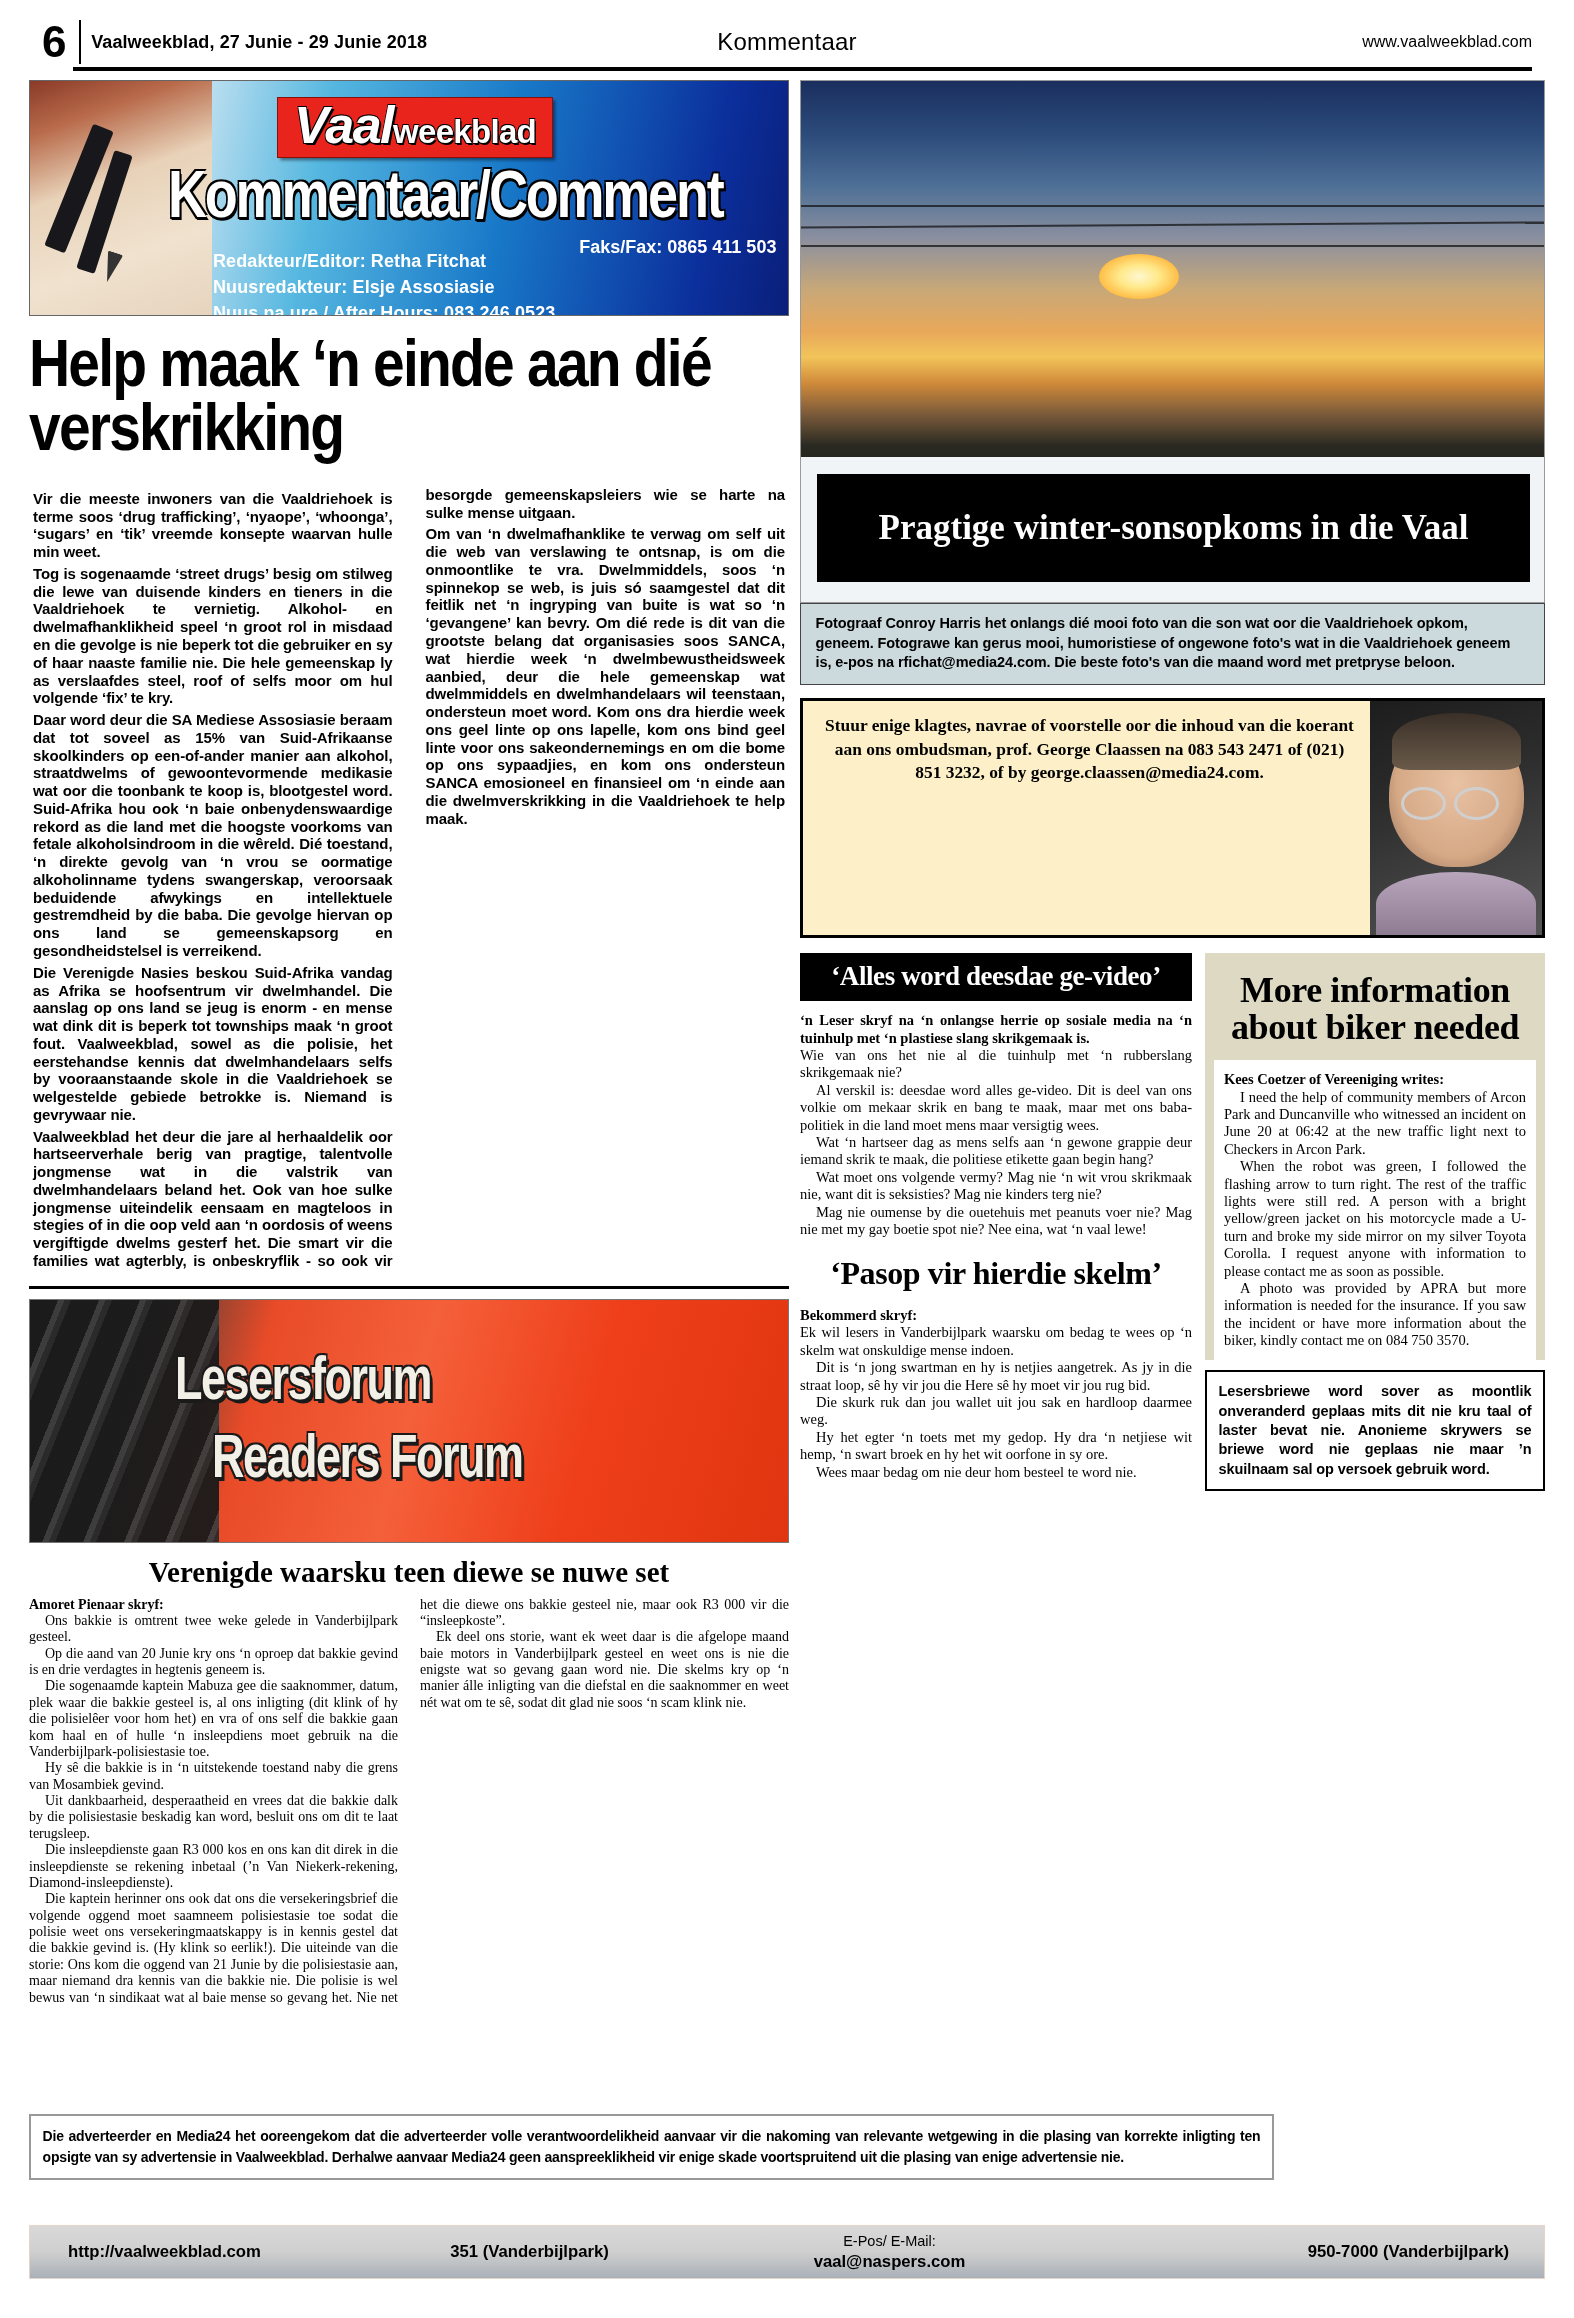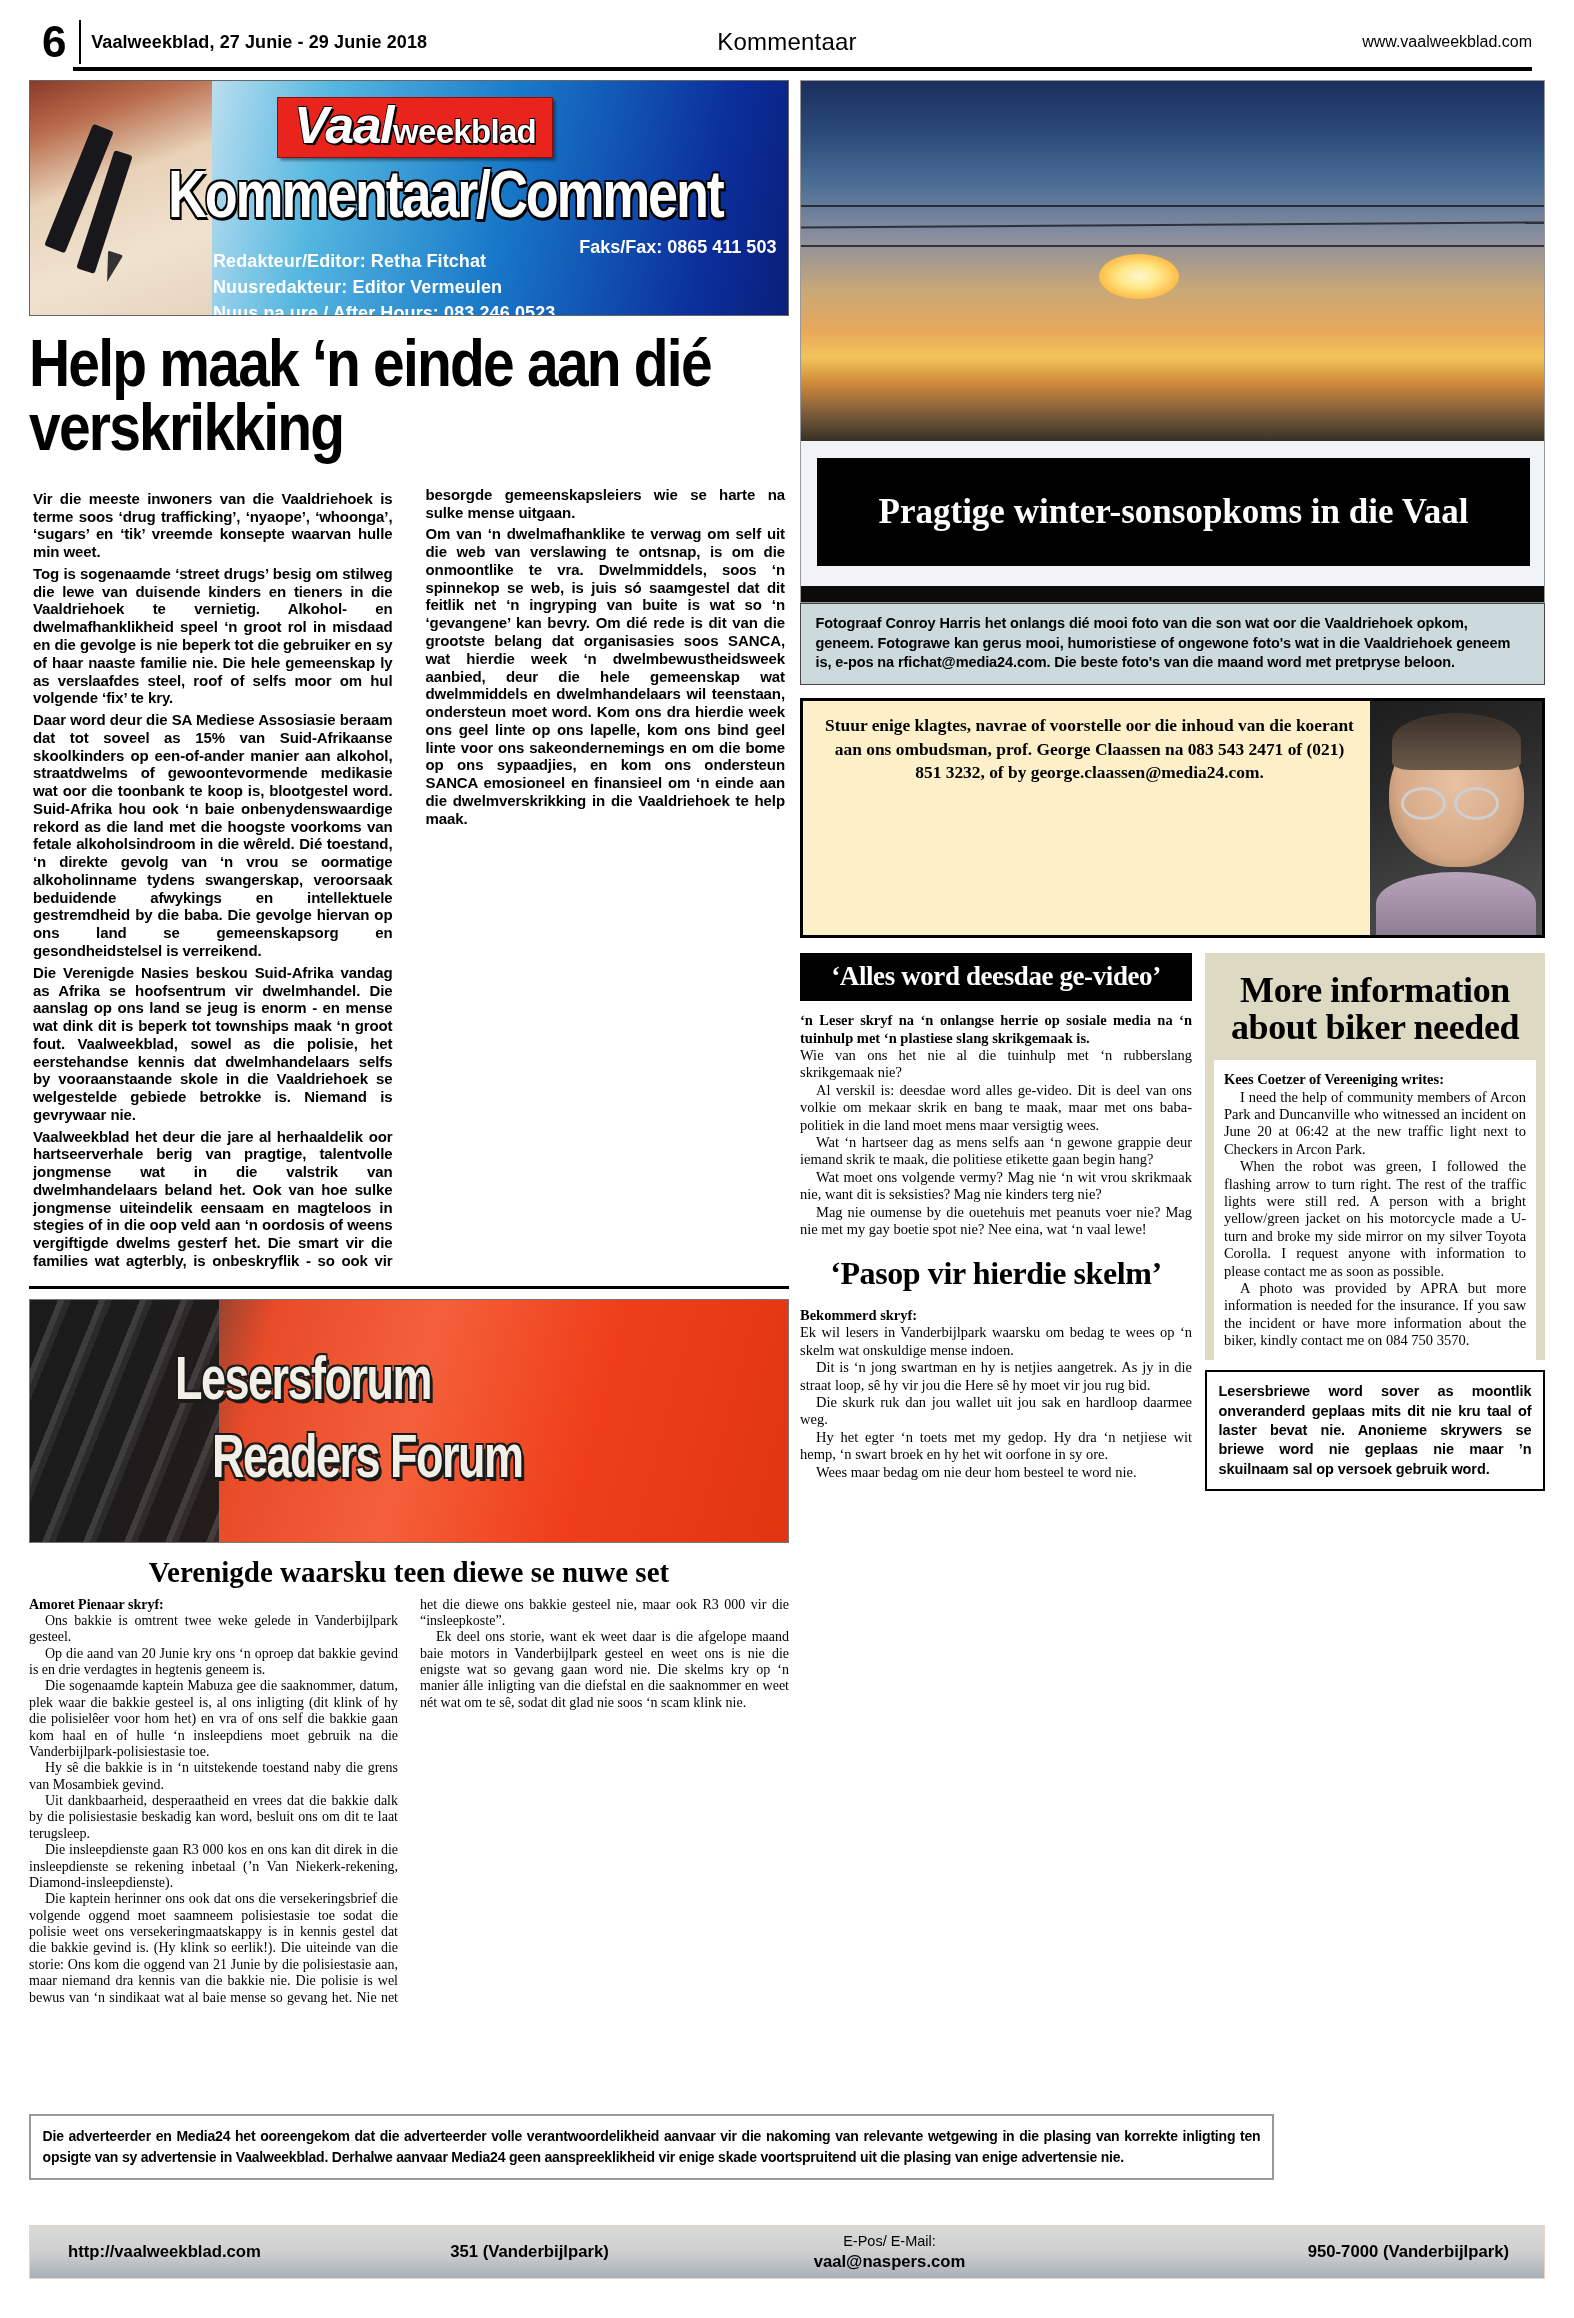--- a/index.html
+++ b/index.html
@@ -144,21 +144,21 @@
        #d08a3a 58%, #7a5a3a 64%, #2a2a22 70%, #14140f 80%, #0a0a08 100%);
   }
   .sun {
     position:absolute; left:298px; top:173px; width:80px; height:45px;
     background: radial-gradient(ellipse at center, #fff7d0 0%, #ffe98a 35%, #ffbe48 70%, rgba(255,170,60,0) 100%);
     border-radius:50%;
   }
   .wire { position:absolute; left:0; width:745px; height:1.5px; background:rgba(20,20,20,.75); }
   .w1 { top:124px; } .w2 { top:143px; transform:rotate(-0.4deg);} .w3 { top:164px; }
   .photo-cap-band {
-    position:absolute; left:0; bottom:16px; width:745px; height:145px; background:#f0f4f6;
+    position:absolute; left:0; bottom:0; width:745px; height:145px; background:#f0f4f6;
   }
   .photo-cap-black {
     position:absolute; left:16px; bottom:20.4px; width:713px; height:108px; background:#000;
     display:flex; align-items:center; justify-content:center;
   }
   .photo-cap-black span {
     color:#fff; font-family:"Liberation Serif", serif; font-weight:700;
     font-size:35px; line-height:1.06; text-align:center; display:block;
   }
   .cap-wrap { background:#ccdade; border:1.5px solid #444; padding:10.2px 14.5px 11.6px 14.5px; width:745px; }
@@ -281,21 +281,21 @@
           <div class="pen-shape pen1"></div>
           <div class="pen-shape pen2"></div>
           <div class="pen-shape pen-tip"></div>
         </div>
         <div class="vaal-badge">
           <span class="v1">Vaal</span><span class="v2">weekblad</span>
         </div>
         <div class="komm-title">Kommentaar/Comment</div>
         <div class="mast-lines">
           <div>Redakteur/Editor: Retha Fitchat</div>
-          <div>Nuusredakteur: Editor Vermeulen</div>
+          <div>Nuusredakteur: Elsje Assosiasie</div>
           <div>Nuus na ure / After Hours:  083 246 0523</div>
         </div>
         <div class="mast-fax">Faks/Fax: 0865 411 503</div>
       </div>
 
       <h1 class="main-head">Help maak ‘n einde aan dié verskrikking</h1>
       <div class="head-spacer"></div>
 
       <div class="twocol">
         <p>Vir die meeste inwoners van die Vaaldriehoek is terme soos ‘drug trafficking’, ‘nyaope’, ‘whoonga’, ‘sugars’ en ‘tik’ vreemde konsepte waarvan hulle min weet.</p>

